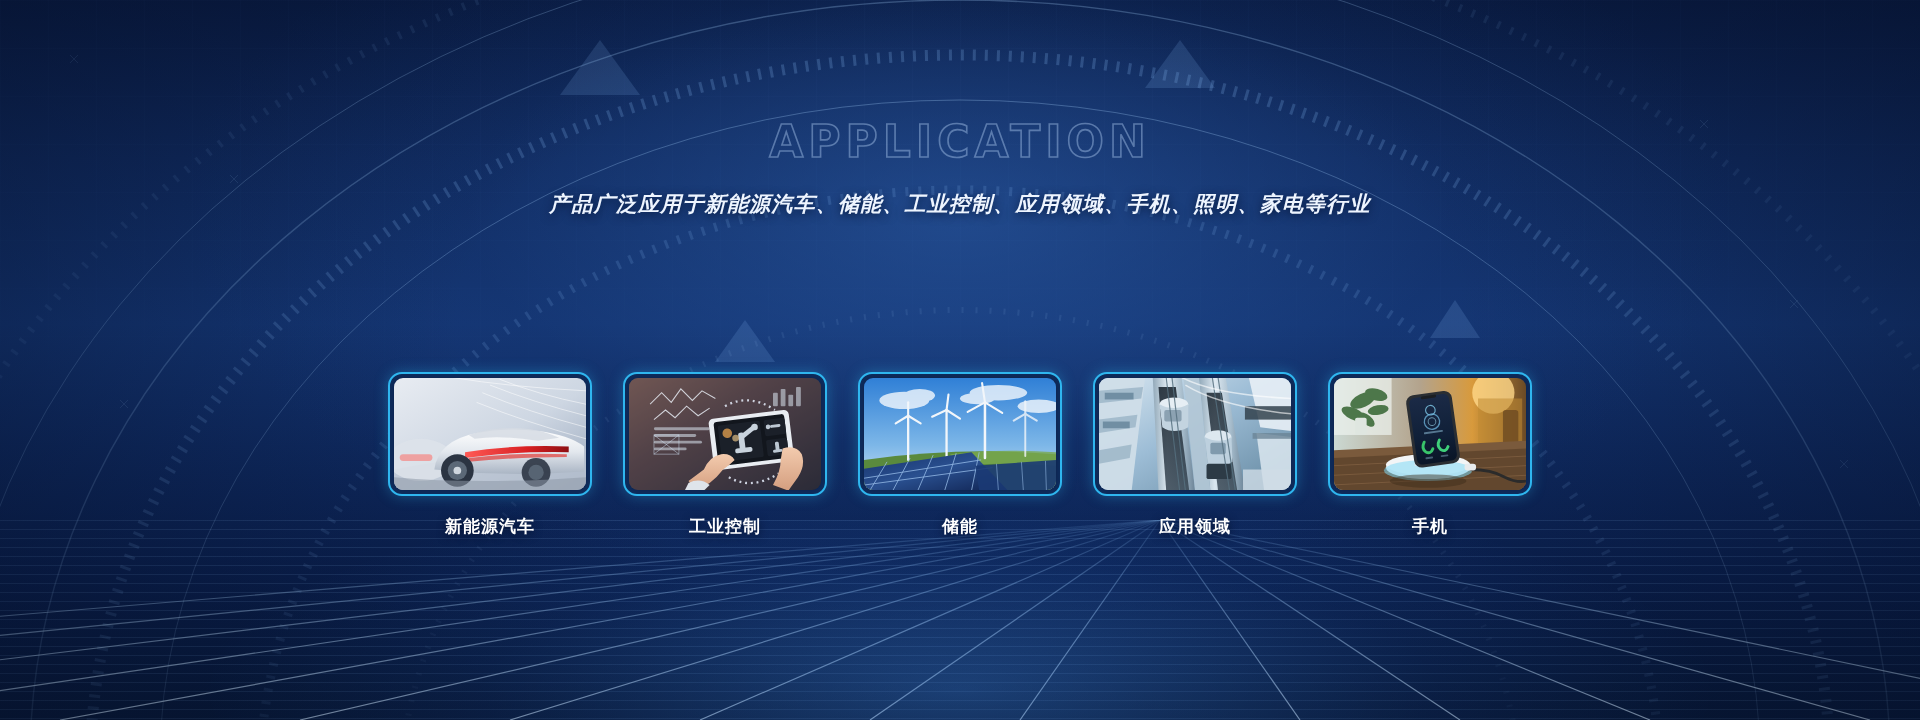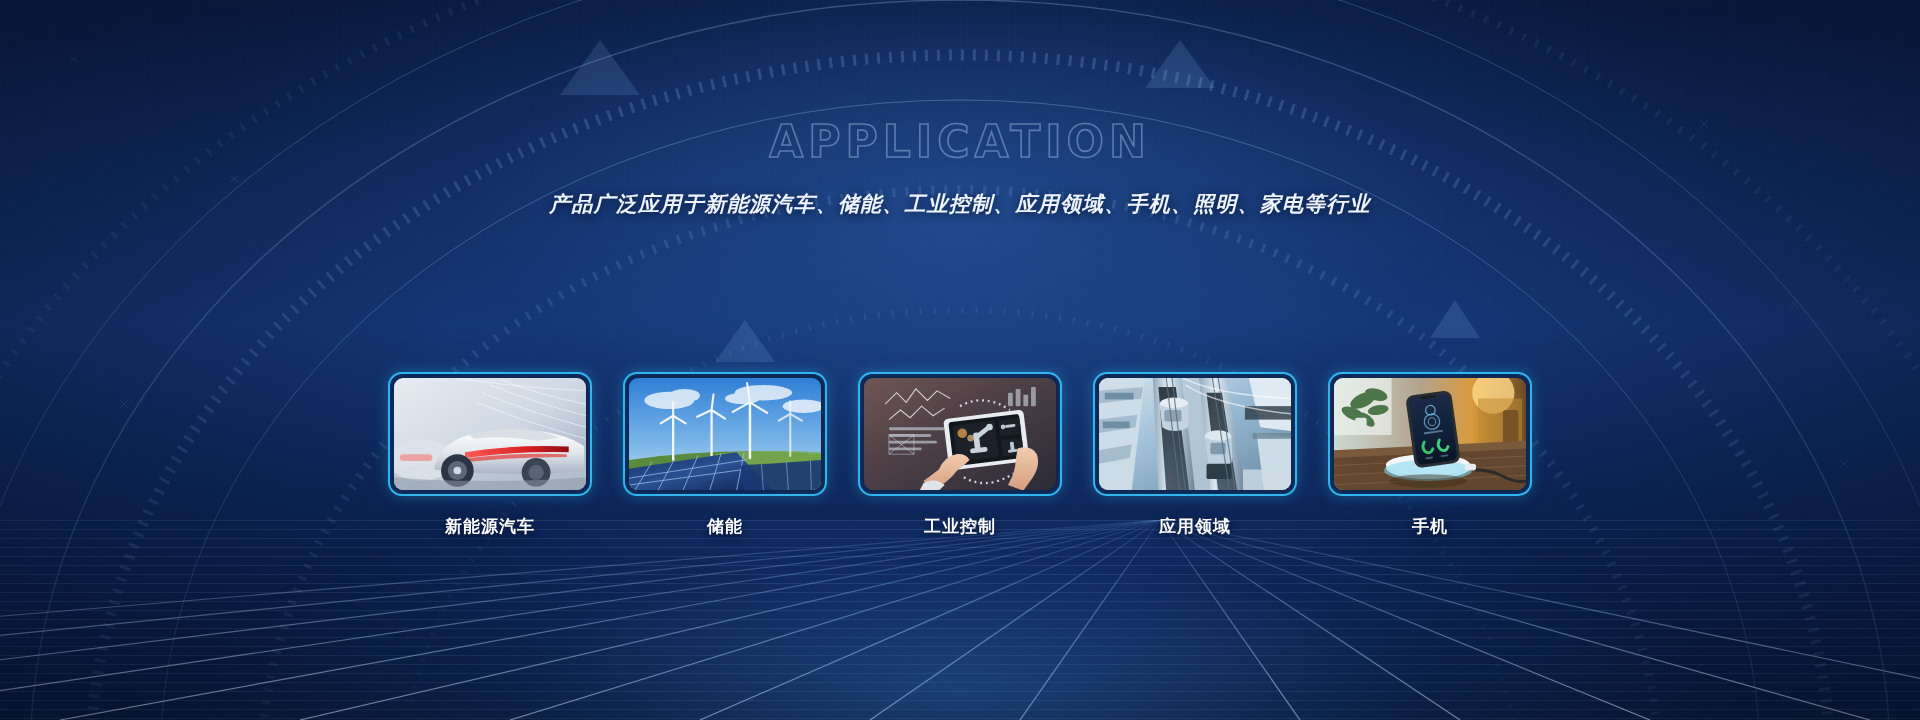--- a/index.html
+++ b/index.html
@@ -252,20 +252,94 @@
         </div>
       </div>
       <div class="card-label">新能源汽车</div>
     </div>
 
     <div class="card">
       <div class="card-frame">
         <div class="card-img">
           <svg viewBox="0 0 200 118" preserveAspectRatio="xMidYMid slice">
             <defs>
+              <linearGradient id="c3bg" x1="0" y1="0" x2="1" y2="1">
+                <stop offset="0%" stop-color="#8e6b5e"></stop>
+                  <stop offset="40%" stop-color="#5d4a4c"></stop>
+                <stop offset="100%" stop-color="#232834"></stop>
+              </linearGradient>
+              <linearGradient id="c3skin" x1="0" y1="0" x2="0" y2="1">
+                <stop offset="0%" stop-color="#f3cbae"></stop>
+                  <stop offset="100%" stop-color="#d49e7f"></stop>
+              </linearGradient>
+            </defs>
+            <rect width="200" height="118" fill="url(#c3bg)"></rect>
+            <rect width="200" height="118" fill="#3a3240" opacity=".35"></rect>
+
+            <g stroke="#eef4fb" stroke-opacity=".8" fill="none" stroke-width="1.1">
+              <path d="M22 28 L34 16 L44 26 L54 12 L66 24 L76 14 L90 22"></path>
+              <path d="M26 44 L38 34 L48 42 L60 30 L72 40 L84 32"></path>
+            </g>
+            <g fill="#dce7f3" opacity=".55">
+              <rect x="26" y="52" width="58" height="3" rx="1.5"></rect>
+              <rect x="26" y="59" width="44" height="3" rx="1.5"></rect>
+              <rect x="26" y="66" width="50" height="3" rx="1.5"></rect>
+              <rect x="26" y="73" width="34" height="3" rx="1.5"></rect>
+              <rect x="150" y="16" width="5" height="14" rx="1"></rect>
+              <rect x="158" y="12" width="5" height="18" rx="1"></rect>
+              <rect x="166" y="18" width="5" height="12" rx="1"></rect>
+              <rect x="174" y="10" width="5" height="20" rx="1"></rect>
+            </g>
+            <g stroke="#cfe0f2" stroke-opacity=".5" fill="none" stroke-width="1">
+              <rect x="26" y="60" width="26" height="20"></rect>
+              <path d="M26 60 L52 80 M52 60 L26 80"></path>
+            </g>
+
+            <g stroke="#e6eefb" stroke-opacity=".85" fill="none" stroke-width="2.4" stroke-dasharray="2 4">
+              <path d="M100 30 Q125 16 152 34"></path>
+              <path d="M104 104 Q128 118 156 100"></path>
+            </g>
+
+            <g transform="rotate(-7 130 70)">
+              <rect x="86" y="38" width="84" height="54" rx="5" fill="#e9edf2"></rect>
+              <rect x="91" y="42" width="74" height="46" rx="3" fill="#12161d"></rect>
+              <rect x="95" y="46" width="44" height="38" rx="2" fill="#1b2029"></rect>
+              <rect x="143" y="46" width="22" height="17" rx="2" fill="#1b2029"></rect>
+              <rect x="143" y="67" width="22" height="17" rx="2" fill="#1b2029"></rect>
+
+              <g fill="#c9d3dd">
+                <rect x="110" y="72" width="18" height="5" rx="2"></rect>
+                <rect x="115" y="56" width="6" height="18" rx="2"></rect>
+                <path d="M118 58 L131 50 L134 54 L121 62 Z"></path>
+                <circle cx="133" cy="52" r="3.4"></circle>
+              </g>
+              <g fill="#bcc7d2">
+                <rect x="149" y="52" width="11" height="3" rx="1.5"></rect>
+                  <circle cx="147" cy="53.5" r="2.4"></circle>
+                <rect x="152" y="70" width="4" height="10" rx="1.5"></rect>
+                  <rect x="149" y="78" width="10" height="3" rx="1.5"></rect>
+              </g>
+              <circle cx="104" cy="55" r="5" fill="#e8a24f" opacity=".75"></circle>
+              <circle cx="112" cy="61" r="3.5" fill="#efc98a" opacity=".65"></circle>
+            </g>
+
+            <path d="M78 96 Q84 82 96 80 Q106 79 110 86 Q104 92 98 96 Q92 104 84 110 L70 118 L62 108 Z" fill="url(#c3skin)"></path>
+            <path d="M160 74 Q174 70 180 80 Q184 92 176 104 L166 118 L150 112 Q158 98 158 86 Z" fill="url(#c3skin)"></path>
+            <path d="M62 110 Q74 104 84 112 L78 118 L58 118 Z" fill="#dfe4ea"></path>
+          </svg>
+        </div>
+      </div>
+      <div class="card-label">工业控制</div>
+    </div>
+
+    <div class="card">
+      <div class="card-frame">
+        <div class="card-img">
+          <svg viewBox="0 0 200 118" preserveAspectRatio="xMidYMid slice">
+            <defs>
               <linearGradient id="c2sky" x1="0" y1="0" x2="0" y2="1">
                 <stop offset="0%" stop-color="#2f7fd6"></stop>
                   <stop offset="60%" stop-color="#7db7e8"></stop>
                 <stop offset="100%" stop-color="#cfe4f5"></stop>
               </linearGradient>
               <linearGradient id="c2panel" x1="0" y1="0" x2="1" y2="1">
                 <stop offset="0%" stop-color="#16316a"></stop>
                   <stop offset="50%" stop-color="#2a5090"></stop>
                 <stop offset="100%" stop-color="#0f2250"></stop>
               </linearGradient>
@@ -322,94 +396,20 @@
             <path d="M120 118 L116 92 L200 86 L200 118 Z" fill="#1b3a74" opacity=".9"></path>
             <g stroke="#9fc4ef" stroke-width=".8" opacity=".7">
               <path d="M140 118 L138 90"></path>
                 <path d="M166 118 L164 88"></path>
                 <path d="M190 118 L189 87"></path>
             </g>
           </svg>
         </div>
       </div>
       <div class="card-label">储能</div>
-    </div>
-
-    <div class="card">
-      <div class="card-frame">
-        <div class="card-img">
-          <svg viewBox="0 0 200 118" preserveAspectRatio="xMidYMid slice">
-            <defs>
-              <linearGradient id="c3bg" x1="0" y1="0" x2="1" y2="1">
-                <stop offset="0%" stop-color="#8e6b5e"></stop>
-                  <stop offset="40%" stop-color="#5d4a4c"></stop>
-                <stop offset="100%" stop-color="#232834"></stop>
-              </linearGradient>
-              <linearGradient id="c3skin" x1="0" y1="0" x2="0" y2="1">
-                <stop offset="0%" stop-color="#f3cbae"></stop>
-                  <stop offset="100%" stop-color="#d49e7f"></stop>
-              </linearGradient>
-            </defs>
-            <rect width="200" height="118" fill="url(#c3bg)"></rect>
-            <rect width="200" height="118" fill="#3a3240" opacity=".35"></rect>
-
-            <g stroke="#eef4fb" stroke-opacity=".8" fill="none" stroke-width="1.1">
-              <path d="M22 28 L34 16 L44 26 L54 12 L66 24 L76 14 L90 22"></path>
-              <path d="M26 44 L38 34 L48 42 L60 30 L72 40 L84 32"></path>
-            </g>
-            <g fill="#dce7f3" opacity=".55">
-              <rect x="26" y="52" width="58" height="3" rx="1.5"></rect>
-              <rect x="26" y="59" width="44" height="3" rx="1.5"></rect>
-              <rect x="26" y="66" width="50" height="3" rx="1.5"></rect>
-              <rect x="26" y="73" width="34" height="3" rx="1.5"></rect>
-              <rect x="150" y="16" width="5" height="14" rx="1"></rect>
-              <rect x="158" y="12" width="5" height="18" rx="1"></rect>
-              <rect x="166" y="18" width="5" height="12" rx="1"></rect>
-              <rect x="174" y="10" width="5" height="20" rx="1"></rect>
-            </g>
-            <g stroke="#cfe0f2" stroke-opacity=".5" fill="none" stroke-width="1">
-              <rect x="26" y="60" width="26" height="20"></rect>
-              <path d="M26 60 L52 80 M52 60 L26 80"></path>
-            </g>
-
-            <g stroke="#e6eefb" stroke-opacity=".85" fill="none" stroke-width="2.4" stroke-dasharray="2 4">
-              <path d="M100 30 Q125 16 152 34"></path>
-              <path d="M104 104 Q128 118 156 100"></path>
-            </g>
-
-            <g transform="rotate(-7 130 70)">
-              <rect x="86" y="38" width="84" height="54" rx="5" fill="#e9edf2"></rect>
-              <rect x="91" y="42" width="74" height="46" rx="3" fill="#12161d"></rect>
-              <rect x="95" y="46" width="44" height="38" rx="2" fill="#1b2029"></rect>
-              <rect x="143" y="46" width="22" height="17" rx="2" fill="#1b2029"></rect>
-              <rect x="143" y="67" width="22" height="17" rx="2" fill="#1b2029"></rect>
-
-              <g fill="#c9d3dd">
-                <rect x="110" y="72" width="18" height="5" rx="2"></rect>
-                <rect x="115" y="56" width="6" height="18" rx="2"></rect>
-                <path d="M118 58 L131 50 L134 54 L121 62 Z"></path>
-                <circle cx="133" cy="52" r="3.4"></circle>
-              </g>
-              <g fill="#bcc7d2">
-                <rect x="149" y="52" width="11" height="3" rx="1.5"></rect>
-                  <circle cx="147" cy="53.5" r="2.4"></circle>
-                <rect x="152" y="70" width="4" height="10" rx="1.5"></rect>
-                  <rect x="149" y="78" width="10" height="3" rx="1.5"></rect>
-              </g>
-              <circle cx="104" cy="55" r="5" fill="#e8a24f" opacity=".75"></circle>
-              <circle cx="112" cy="61" r="3.5" fill="#efc98a" opacity=".65"></circle>
-            </g>
-
-            <path d="M78 96 Q84 82 96 80 Q106 79 110 86 Q104 92 98 96 Q92 104 84 110 L70 118 L62 108 Z" fill="url(#c3skin)"></path>
-            <path d="M160 74 Q174 70 180 80 Q184 92 176 104 L166 118 L150 112 Q158 98 158 86 Z" fill="url(#c3skin)"></path>
-            <path d="M62 110 Q74 104 84 112 L78 118 L58 118 Z" fill="#dfe4ea"></path>
-          </svg>
-        </div>
-      </div>
-      <div class="card-label">工业控制</div>
     </div>
 
     <div class="card">
       <div class="card-frame">
         <div class="card-img">
           <svg viewBox="0 0 200 118" preserveAspectRatio="xMidYMid slice">
             <defs>
               <linearGradient id="c4bg" x1="0" y1="0" x2="1" y2="1">
                 <stop offset="0%" stop-color="#d8e6f0"></stop>
                   <stop offset="45%" stop-color="#9dbdd6"></stop>

